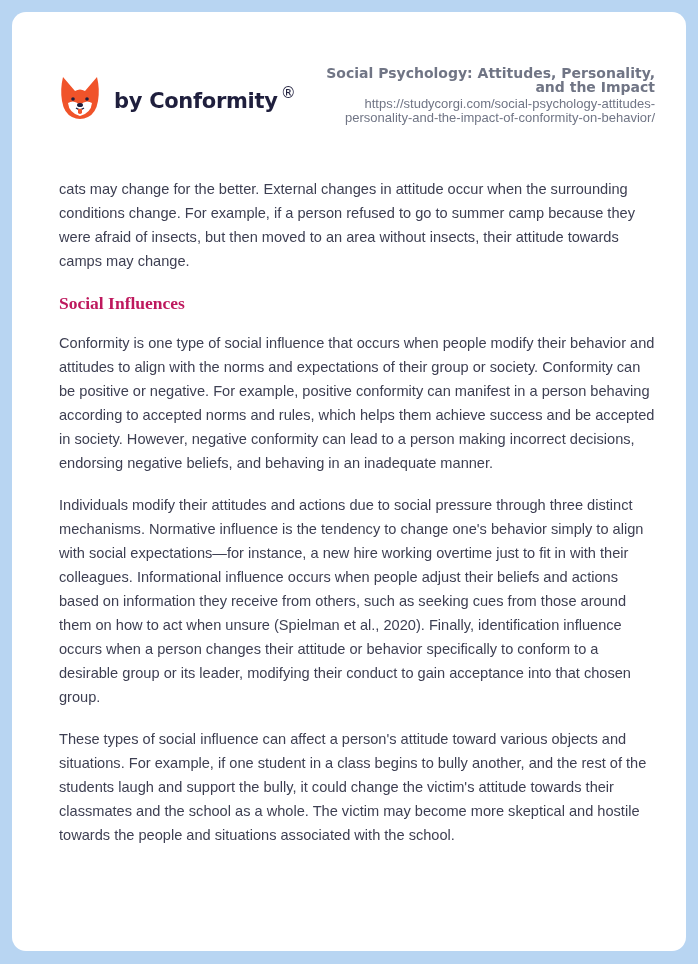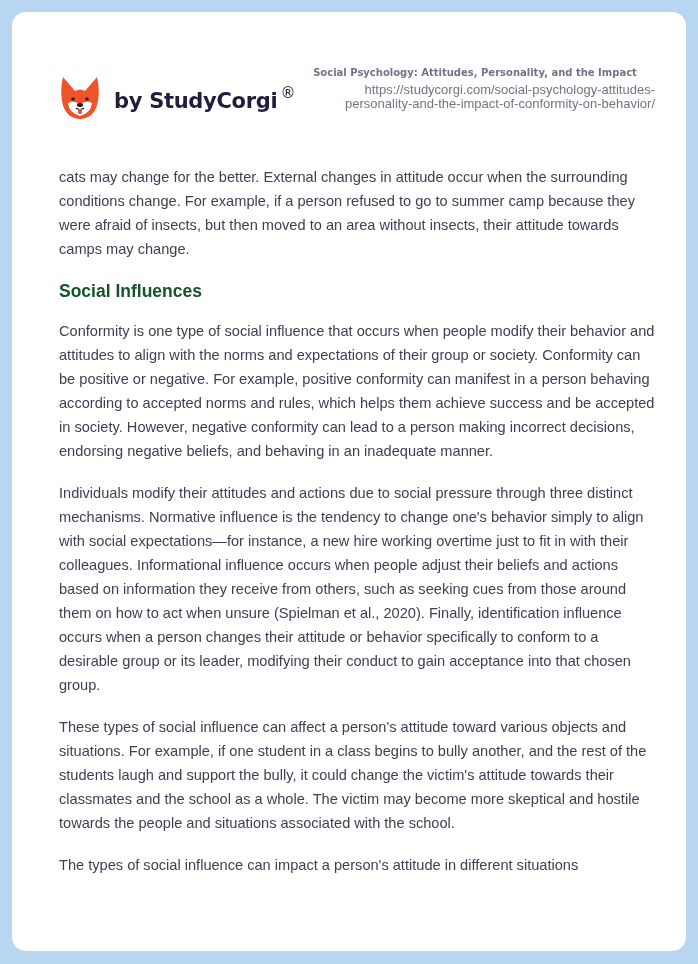--- a/index.html
+++ b/index.html
@@ -26,65 +26,64 @@
     font-weight: bold; font-size: 21px; color: #1f1f3d;
     letter-spacing: -0.3px;
   }
   .reg { position: relative; top: -10px; margin-left: 3px; font-size: 15px; font-weight: normal; font-family: "DejaVu Sans", sans-serif; color: #1f1f3d; }
   .meta {
     position: absolute; right: 31px; top: 54px; width: 360px;
     text-align: right;
   }
   .meta-title {
     font-family: "DejaVu Sans", sans-serif;
-    font-weight: bold; font-size: 10px; line-height: 14px; color: #707585; text-align: center;
+    font-weight: bold; font-size: 14px; line-height: 14px; color: #707585;
   }
   .meta-url {
     margin-top: 3px;
     font-size: 13px; line-height: 14px; color: #707585;
   }
   .content {
-    position: absolute; left: 47px; top: 153px; width: 600px;
+    position: absolute; left: 47px; top: 165px; width: 600px;
     color: #3d3f52; font-size: 14.6px; line-height: 24px;
   }
   .content p { margin: 0 0 18px 0; }
   .content h2 {
     margin: 2px 0 16px 0;
-    font-size: 17.5px; line-height: 24px; font-weight: bold; color: #14532d;
+    font-size: 17.5px; line-height: 24px; font-weight: bold; color: #be185d; font-family: Liberation Serif, serif;
   }
 </style>
 </head>
 <body>
 
 <div class="card">
   <div class="header">
     <div class="logo">
       <svg width="40" height="46" viewBox="0 0 40 46">
         <path d="M3 2 L15 16 Q20 13 25 16 L37 2 Q40 14 38 26 Q36 38 28 42 Q20 46 12 42 Q4 38 2 26 Q0 14 3 2 Z" fill="#f0532a"></path>
         <path d="M8 28 Q14 24 20 30 Q26 24 32 28 Q31 38 20 41 Q9 38 8 28 Z" fill="#ffffff"></path>
         <circle cx="13" cy="24" r="1.8" fill="#1f1f3d"></circle>
         <circle cx="27" cy="24" r="1.8" fill="#1f1f3d"></circle>
         <ellipse cx="20" cy="30" rx="3" ry="2" fill="#1f1f3d"></ellipse>
         <path d="M16 33 Q20 36 24 33" stroke="#1f1f3d" stroke-width="1.2" fill="none"></path>
         <path d="M18 34 L22 34 L22 38 Q20 40 18 38 Z" fill="#f0532a"></path>
       </svg>
-      <span class="brand"><span>by StudyCorgi</span><span class="reg">®</span></span>
+      <span class="brand"><span>by Conformity</span><span class="reg">®</span></span>
     </div>
     <div class="meta">
       <div class="meta-title">
         <div>Social Psychology: Attitudes, Personality, and the Impact</div>
       </div>
       <div class="meta-url">
         <div>https://studycorgi.com/social-psychology-attitudes-</div>
         <div>personality-and-the-impact-of-conformity-on-behavior/</div>
       </div>
     </div>
   </div>
 
   <div class="content">
     <p>cats may change for the better. External changes in attitude occur when the surrounding conditions change. For example, if a person refused to go to summer camp because they were afraid of insects, but then moved to an area without insects, their attitude towards camps may change.</p>
     <h2>Social Influences</h2>
     <p>Conformity is one type of social influence that occurs when people modify their behavior and attitudes to align with the norms and expectations of their group or society. Conformity can be positive or negative. For example, positive conformity can manifest in a person behaving according to accepted norms and rules, which helps them achieve success and be accepted in society. However, negative conformity can lead to a person making incorrect decisions, endorsing negative beliefs, and behaving in an inadequate manner.</p>
     <p>Individuals modify their attitudes and actions due to social pressure through three distinct mechanisms. Normative influence is the tendency to change one's behavior simply to align with social expectations—for instance, a new hire working overtime just to fit in with their colleagues. Informational influence occurs when people adjust their beliefs and actions based on information they receive from others, such as seeking cues from those around them on how to act when unsure (Spielman et al., 2020). Finally, identification influence occurs when a person changes their attitude or behavior specifically to conform to a desirable group or its leader, modifying their conduct to gain acceptance into that chosen group.</p>
     <p>These types of social influence can affect a person's attitude toward various objects and situations. For example, if one student in a class begins to bully another, and the rest of the students laugh and support the bully, it could change the victim's attitude towards their classmates and the school as a whole. The victim may become more skeptical and hostile towards the people and situations associated with the school.</p>
-    <p>The types of social influence can impact a person's attitude in different situations</p>
   </div>
 </div>
 
 </body></html>

